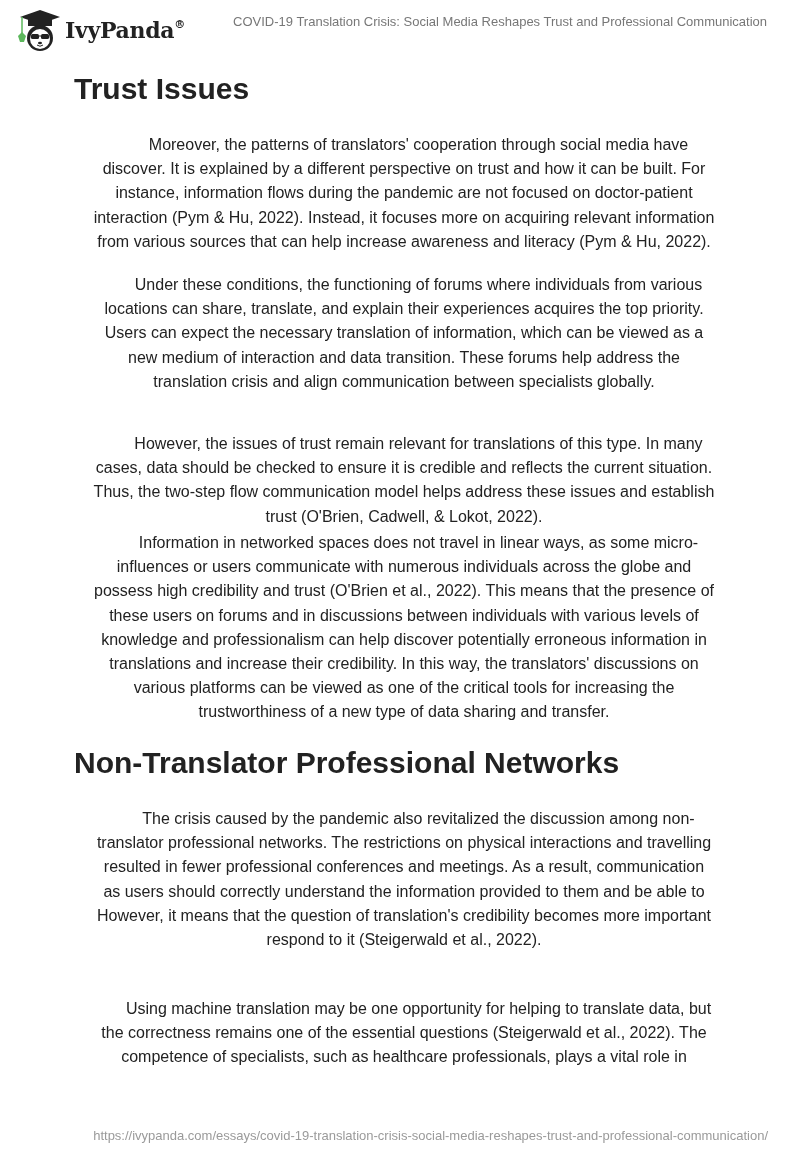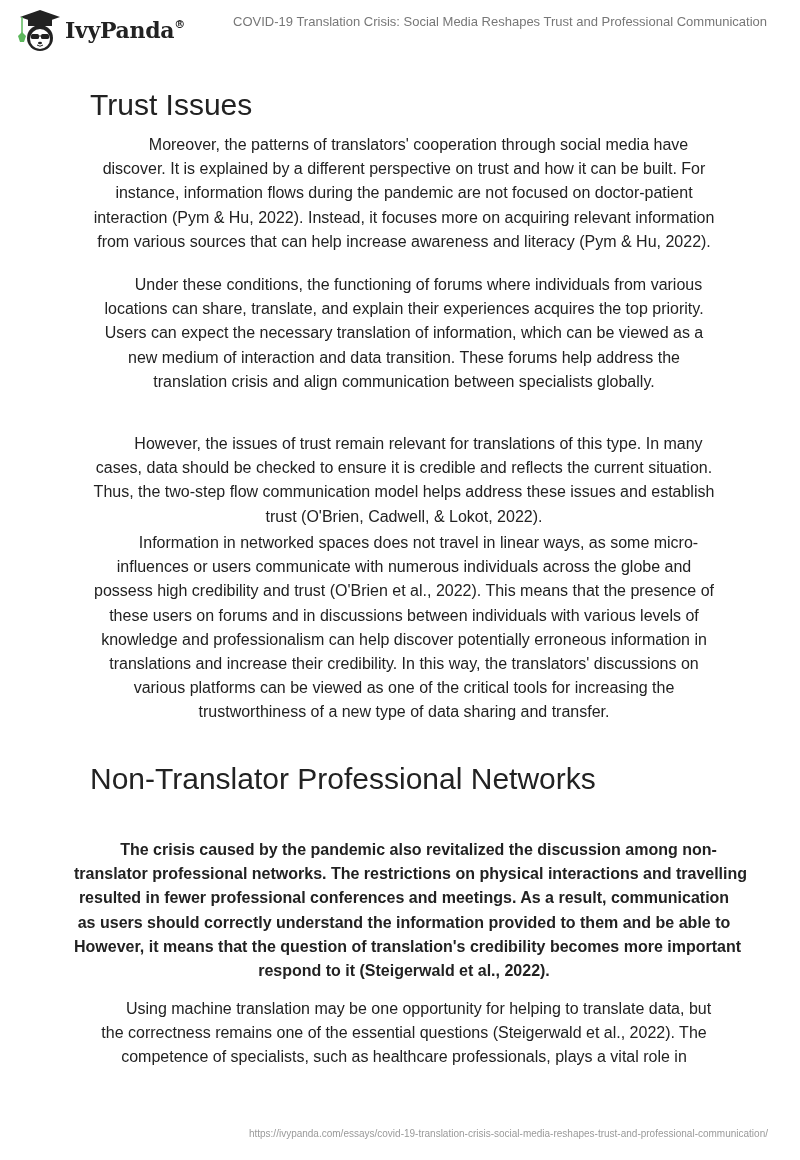--- a/index.html
+++ b/index.html
@@ -6,26 +6,26 @@
   body { width: 800px; height: 1160px; position: relative; overflow: hidden;
          font-family: "Liberation Sans", sans-serif; color: #222222; }
   .header { position: absolute; left: 0; top: 0; width: 800px; height: 56px; }
   .logo { position: absolute; left: 14px; top: 8px; height: 44px; display: flex; align-items: center; }
   .logo-mark { width: 48px; height: 44px; }
   .logo-text { font-family: "DejaVu Serif", "Liberation Serif", serif; font-weight: bold;
                font-size: 22px; color: #222; margin-left: 3px; letter-spacing: -0.3px; }
   .logo-text sup { font-size: 11px; position: relative; top: -2px; }
   .doc-title { position: absolute; right: 33px; top: 14px; font-size: 13px; color: #777777; white-space: nowrap; }
   .content { position: absolute; left: 74px; top: 0; width: 660px; }
-  h2 { font-family: "Liberation Sans", sans-serif; font-weight: normal; font-size: 30px; color: #222222;
-       margin: 16px; position: absolute; left: 0; white-space: nowrap; }
+  h2 { font-family: "Liberation Sans", sans-serif; font-weight: bold; font-size: 30px; color: #222222;
+       margin: 0; position: absolute; left: 0; white-space: nowrap; }
   .para { position: absolute; left: 0; width: 660px; font-size: 16px; line-height: 24.2px; color: #222222; text-align: center; }
   .line { display: block; white-space: nowrap; }
   .line.indent { text-indent: 29px; }
-  .footer-url { position: absolute; right: 32px; top: 1128px; font-size: 10px; color: #9a9a9a; white-space: nowrap; }
+  .footer-url { position: absolute; right: 32px; top: 1128px; font-size: 13px; color: #9a9a9a; white-space: nowrap; }
 </style>
 </head>
 <body>
 
 <div class="header">
   <div class="logo">
     <svg class="logo-mark" viewBox="0 0 48 44">
 
       <polygon points="6,9 26,2 46,9 26,16" fill="#222"></polygon>
       <rect x="14" y="11" width="24" height="7" fill="#222"></rect>
@@ -81,21 +81,21 @@
     <span class="line">possess high credibility and trust (O'Brien et al., 2022). This means that the presence of</span>
     <span class="line">these users on forums and in discussions between individuals with various levels of</span>
     <span class="line">knowledge and professionalism can help discover potentially erroneous information in</span>
     <span class="line">translations and increase their credibility. In this way, the translators' discussions on</span>
     <span class="line">various platforms can be viewed as one of the critical tools for increasing the</span>
     <span class="line">trustworthiness of a new type of data sharing and transfer.</span>
   </div>
 
   <h2 style="top:746px;">Non-Translator Professional Networks</h2>
 
-  <div class="para" style="top:838px;font-weight:bold;">
+  <div class="para" style="top:807px;">
     <span class="line indent">The crisis caused by the pandemic also revitalized the discussion among non-</span>
     <span class="line">translator professional networks. The restrictions on physical interactions and travelling</span>
     <span class="line">resulted in fewer professional conferences and meetings. As a result, communication</span>
     <span class="line">as users should correctly understand the information provided to them and be able to</span>
     <span class="line">However, it means that the question of translation's credibility becomes more important</span>
     <span class="line">respond to it (Steigerwald et al., 2022).</span>
   </div>
 
   <div class="para" style="top:997px;">
     <span class="line indent">Using machine translation may be one opportunity for helping to translate data, but</span>

